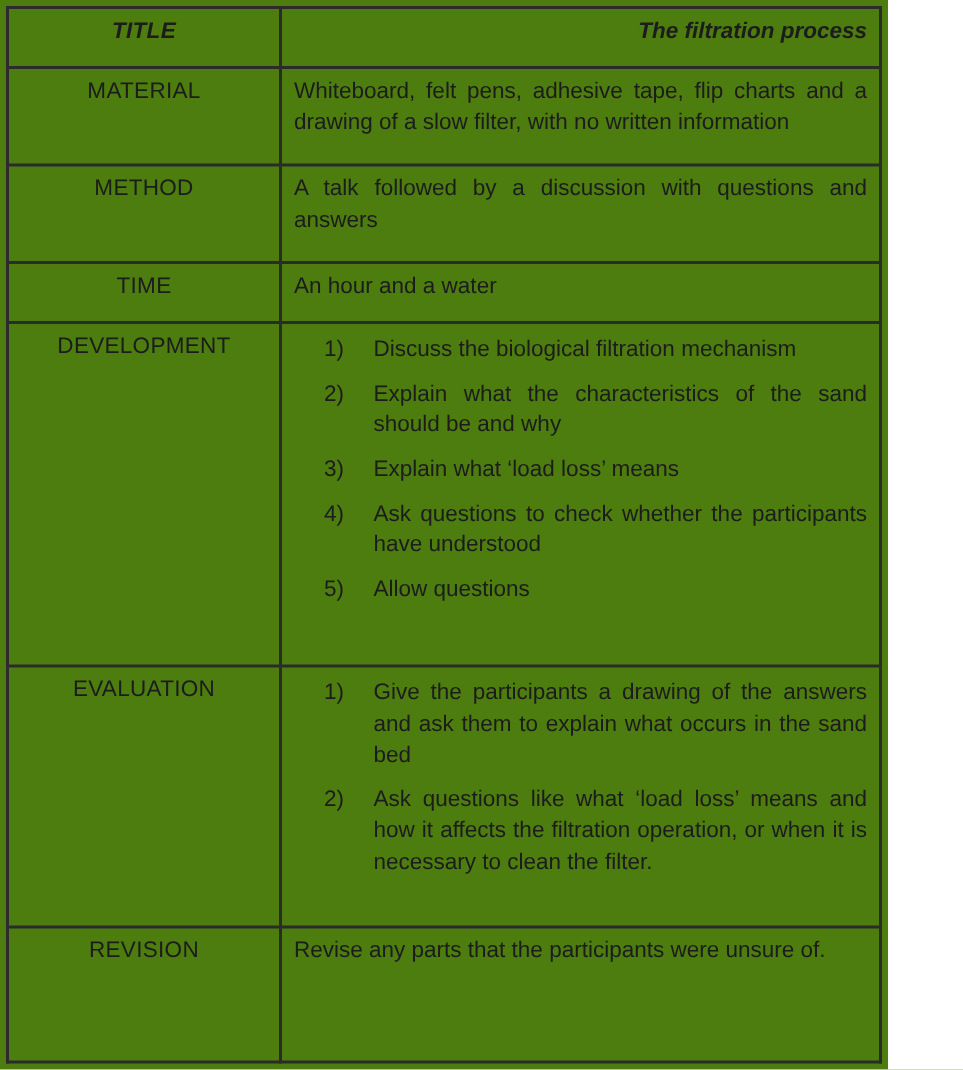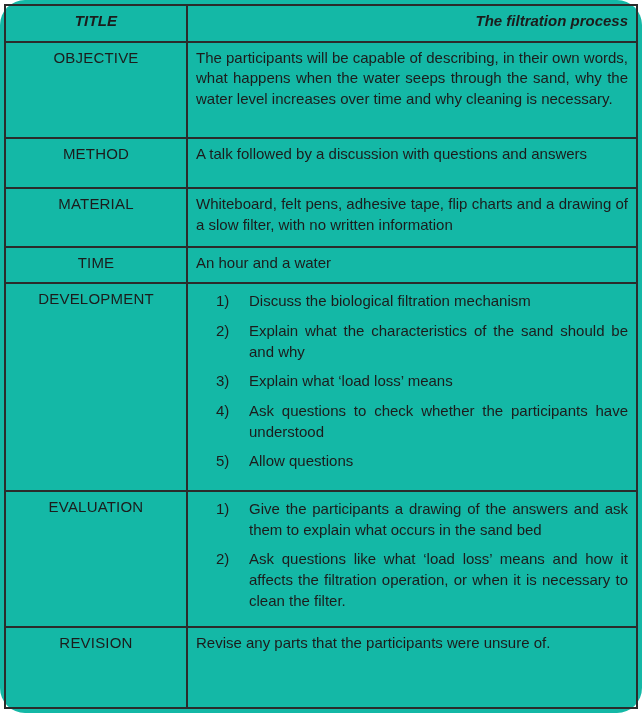--- a/index.html
+++ b/index.html
@@ -3,26 +3,25 @@
 <meta charset="utf-8">
 <style>
   html, body {
     margin: 0;
     padding: 0;
     background: #ffffff;
     font-family: "Liberation Sans", "DejaVu Sans", sans-serif;
     color: #1c1c1c;
   }
   .page {
-    width: 642px;
+    width: 592px;
     height: 713px;
     box-sizing: border-box;
     padding: 4px;
-    background: #14b8a6;
-    border-radius: 25px;
+    background: #4d7c0f;
   }
   table.plan {
     width: 100%;
     height: 100%;
     border-collapse: collapse;
     table-layout: fixed;
   }
   table.plan td {
     border: 2px solid #2b2b2b;
     vertical-align: top;
@@ -87,31 +86,27 @@
     <colgroup>
       <col class="label-col">
       <col>
     </colgroup>
     <tbody>
       <tr class="header-row">
         <td class="label-cell">TITLE</td>
         <td class="value-cell">The filtration process</td>
       </tr>
 
-    <tr data-row="OBJECTIVE">
-          <td class="label-cell">OBJECTIVE</td>
-          <td class="value-cell">The participants will be capable of describing, in their own words, what happens when the water seeps through the sand, why the water level increases over time and why cleaning is necessary.</td>
+        <tr data-row="MATERIAL">
+          <td class="label-cell">MATERIAL</td>
+          <td class="value-cell">Whiteboard, felt pens, adhesive tape, flip charts and a drawing of a slow filter, with no written information</td>
         </tr>
         <tr data-row="METHOD">
           <td class="label-cell">METHOD</td>
           <td class="value-cell">A talk followed by a discussion with questions and answers</td>
-        </tr>
-        <tr data-row="MATERIAL">
-          <td class="label-cell">MATERIAL</td>
-          <td class="value-cell">Whiteboard, felt pens, adhesive tape, flip charts and a drawing of a slow filter, with no written information</td>
         </tr>
         <tr data-row="TIME">
           <td class="label-cell">TIME</td>
           <td class="value-cell">An hour and a water</td>
         </tr>
         <tr data-row="DEVELOPMENT">
           <td class="label-cell">DEVELOPMENT</td>
           <td class="value-cell">
             <ol class="numbered">
               <li>

